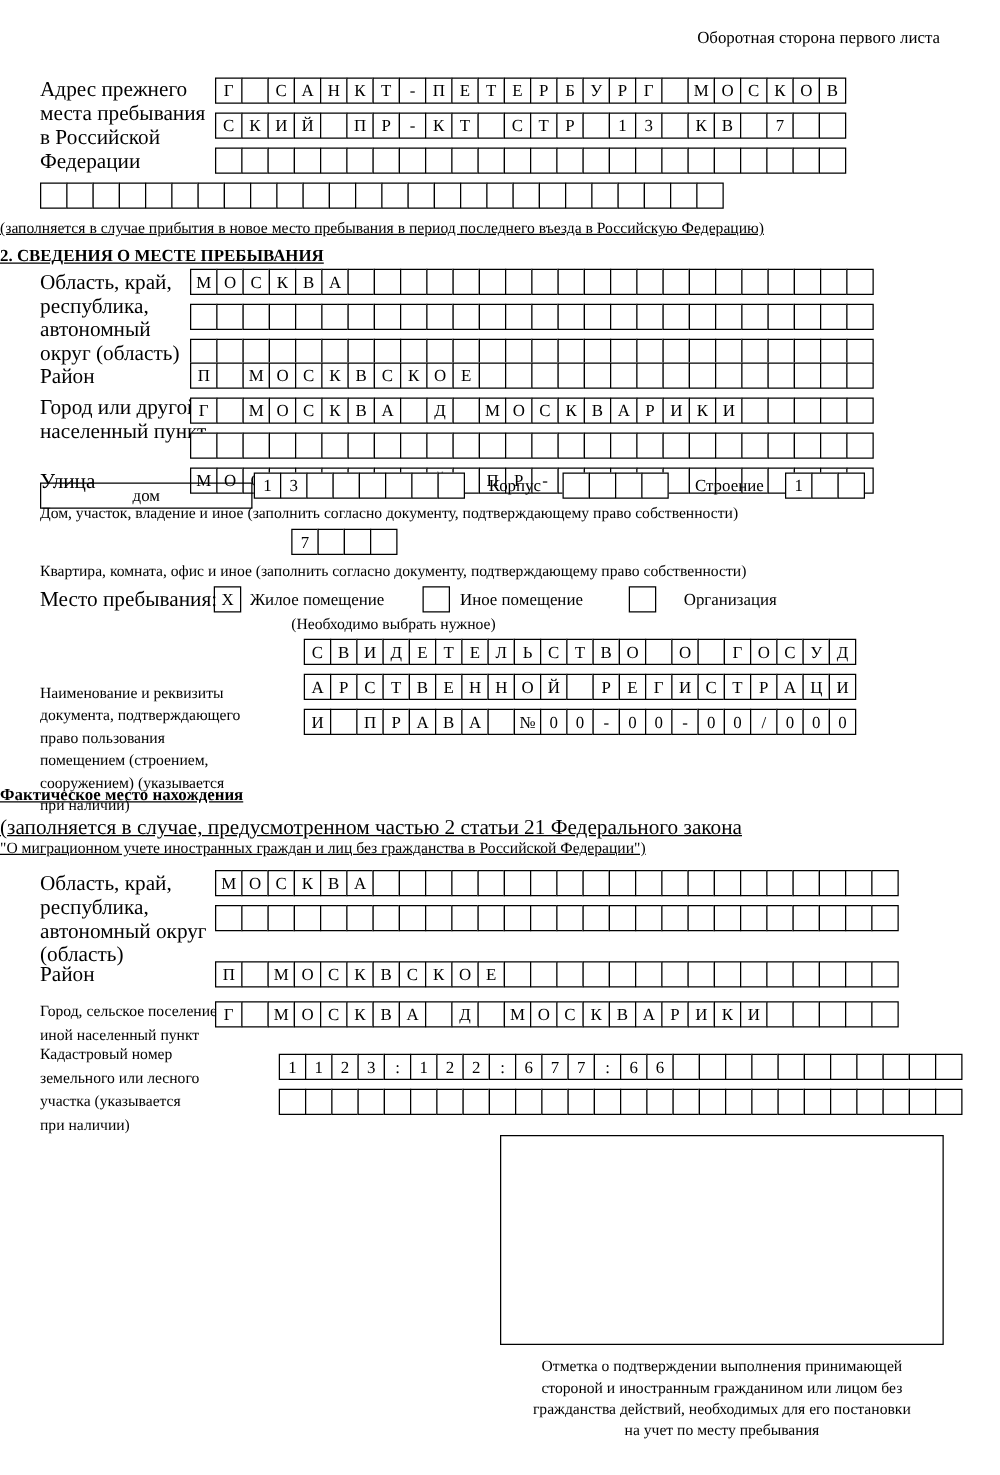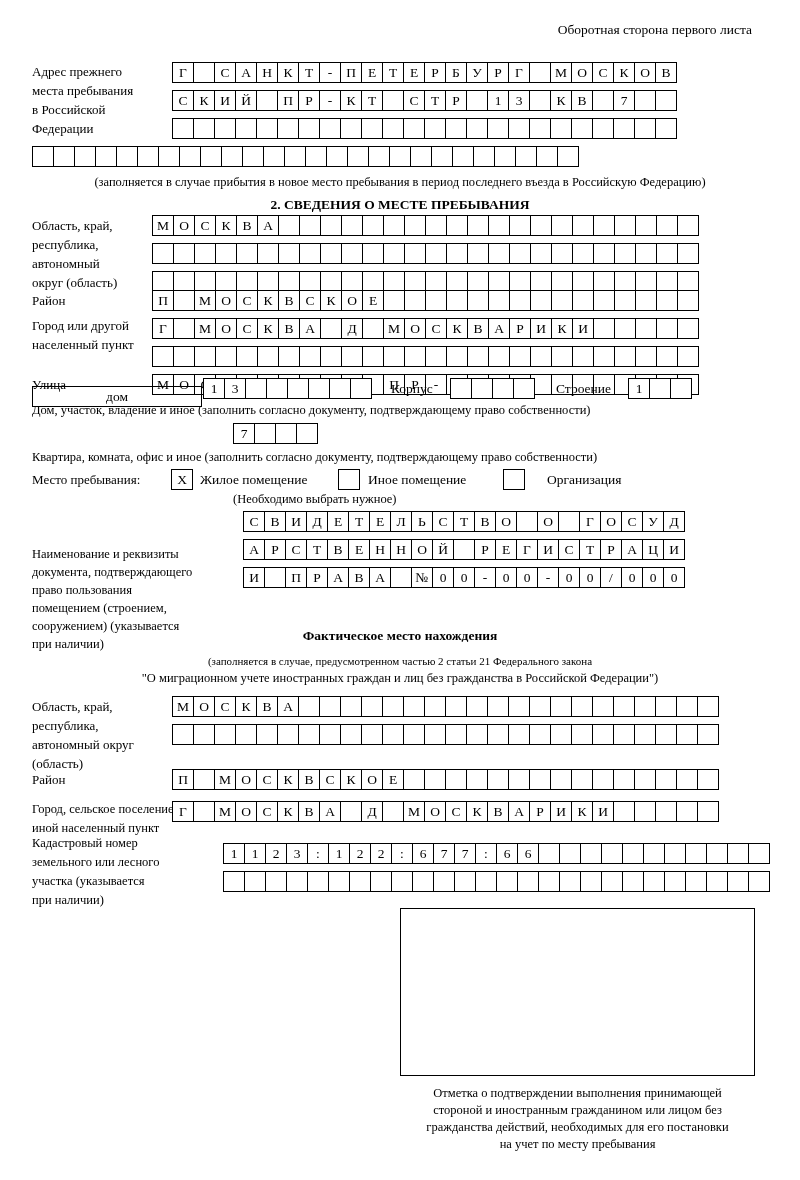--- a/index.html
+++ b/index.html
@@ -21,32 +21,33 @@
     height: 1088px;
   }
   .hdr {
     position: absolute;
     top: 22px;
     right: 48px;
     font-size: 13.5px;
   }
   .lbl {
     position: absolute;
-    font-size: 13px;
+    font-size: 17px;
     line-height: 19px;
     white-space: pre-line;
   }
   .lbl.small { font-size: 12.5px; }
   .center {
     position: absolute;
-    text-align: center;
+    text-align: left;
     font-size: 13px;
     line-height: 17px;
     width: 100%;
     left: 0;
+    text-decoration: underline;
   }
   .bold { font-weight: bold; }
   .cells {
     position: absolute;
     display: flex;
   }
   .cell {
     width: 22px;
     height: 21px;
     border: 1px solid #000;
@@ -533,21 +534,21 @@
       <div class="cell">-</div>
       <div class="cell">0</div>
       <div class="cell">0</div>
       <div class="cell">/</div>
       <div class="cell">0</div>
       <div class="cell">0</div>
       <div class="cell">0</div>
     </div>
 
   <div class="center bold" style="top:627px; font-size:13.5px;">Фактическое место нахождения</div>
-  <div class="center" style="top:653px; font-size:11px;">(заполняется в случае, предусмотренном частью 2 статьи 21 Федерального закона</div>
+  <div class="center" style="top:653px; font-size:17px;">(заполняется в случае, предусмотренном частью 2 статьи 21 Федерального закона</div>
   <div class="center" style="top:670px; font-size:12.5px;">"О миграционном учете иностранных граждан и лиц без гражданства в Российской Федерации")</div>
 
   <div class="lbl" style="left:32px; top:697px;">Область, край,
 республика,
 автономный округ
 (область)</div>
   <div class="cells" id="al-reg1" style="left:172px; top:696px;">
       <div class="cell">М</div>
       <div class="cell">О</div>
       <div class="cell">С</div>

